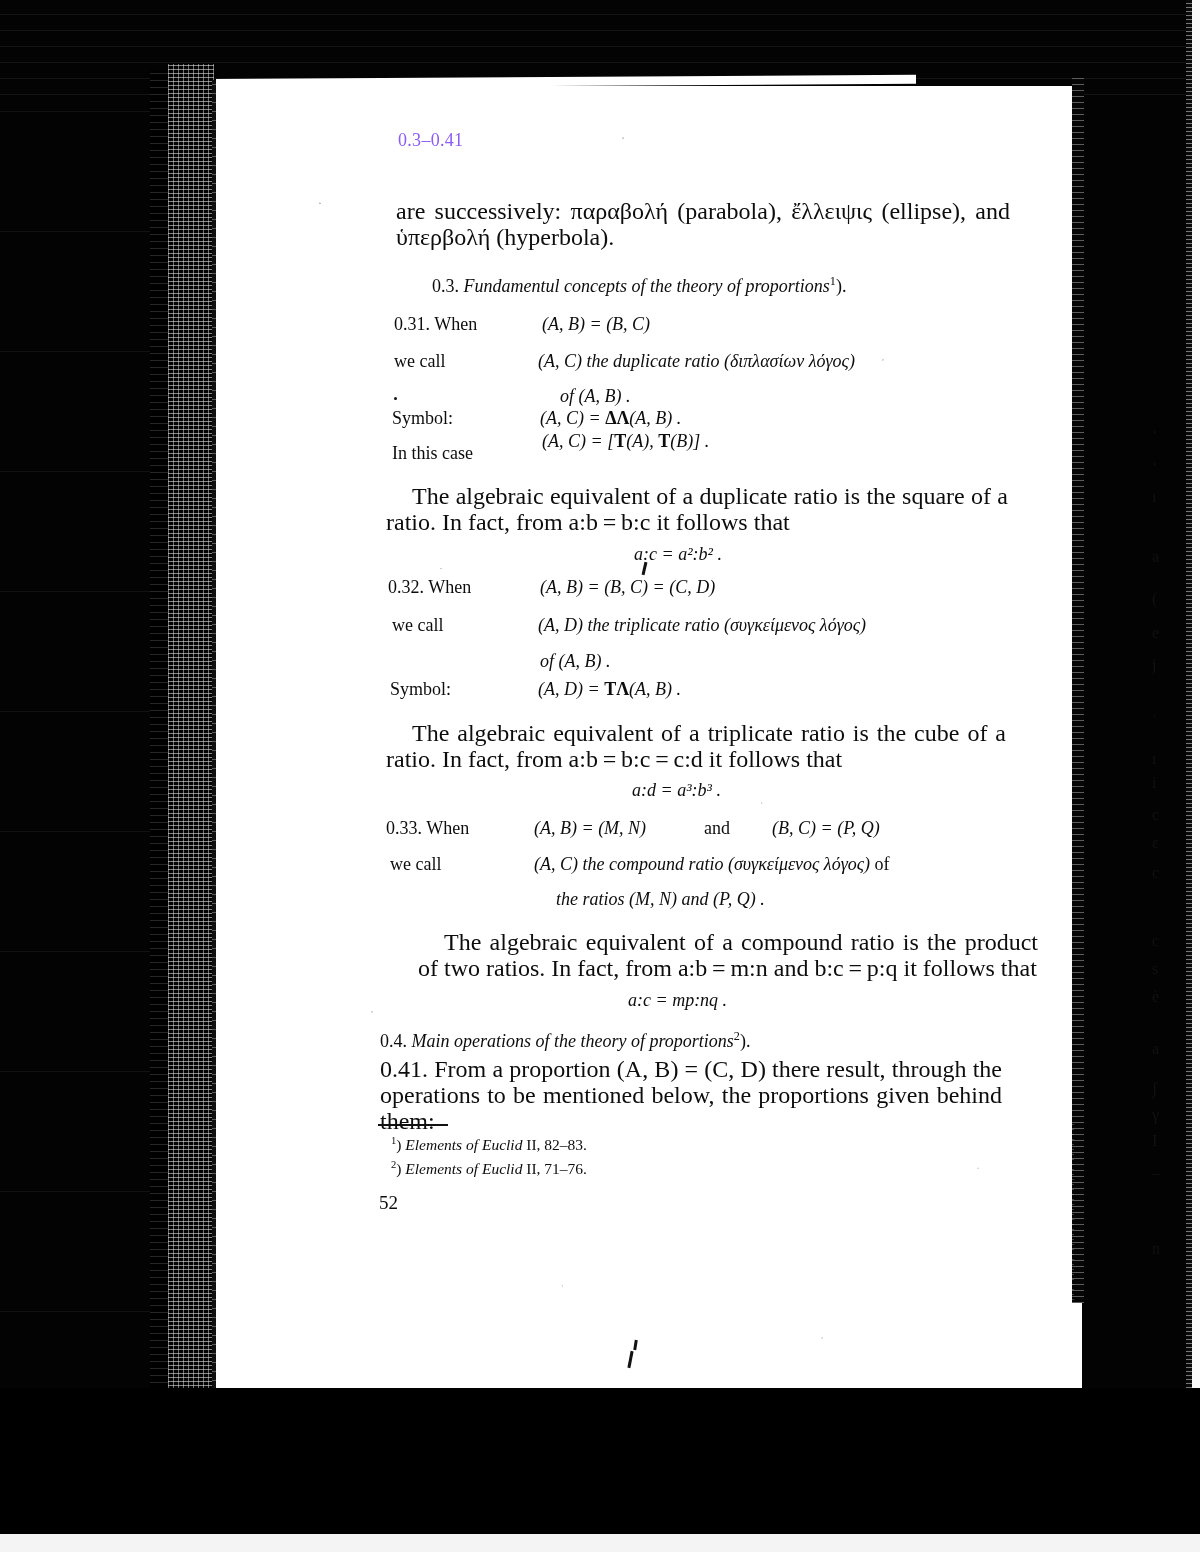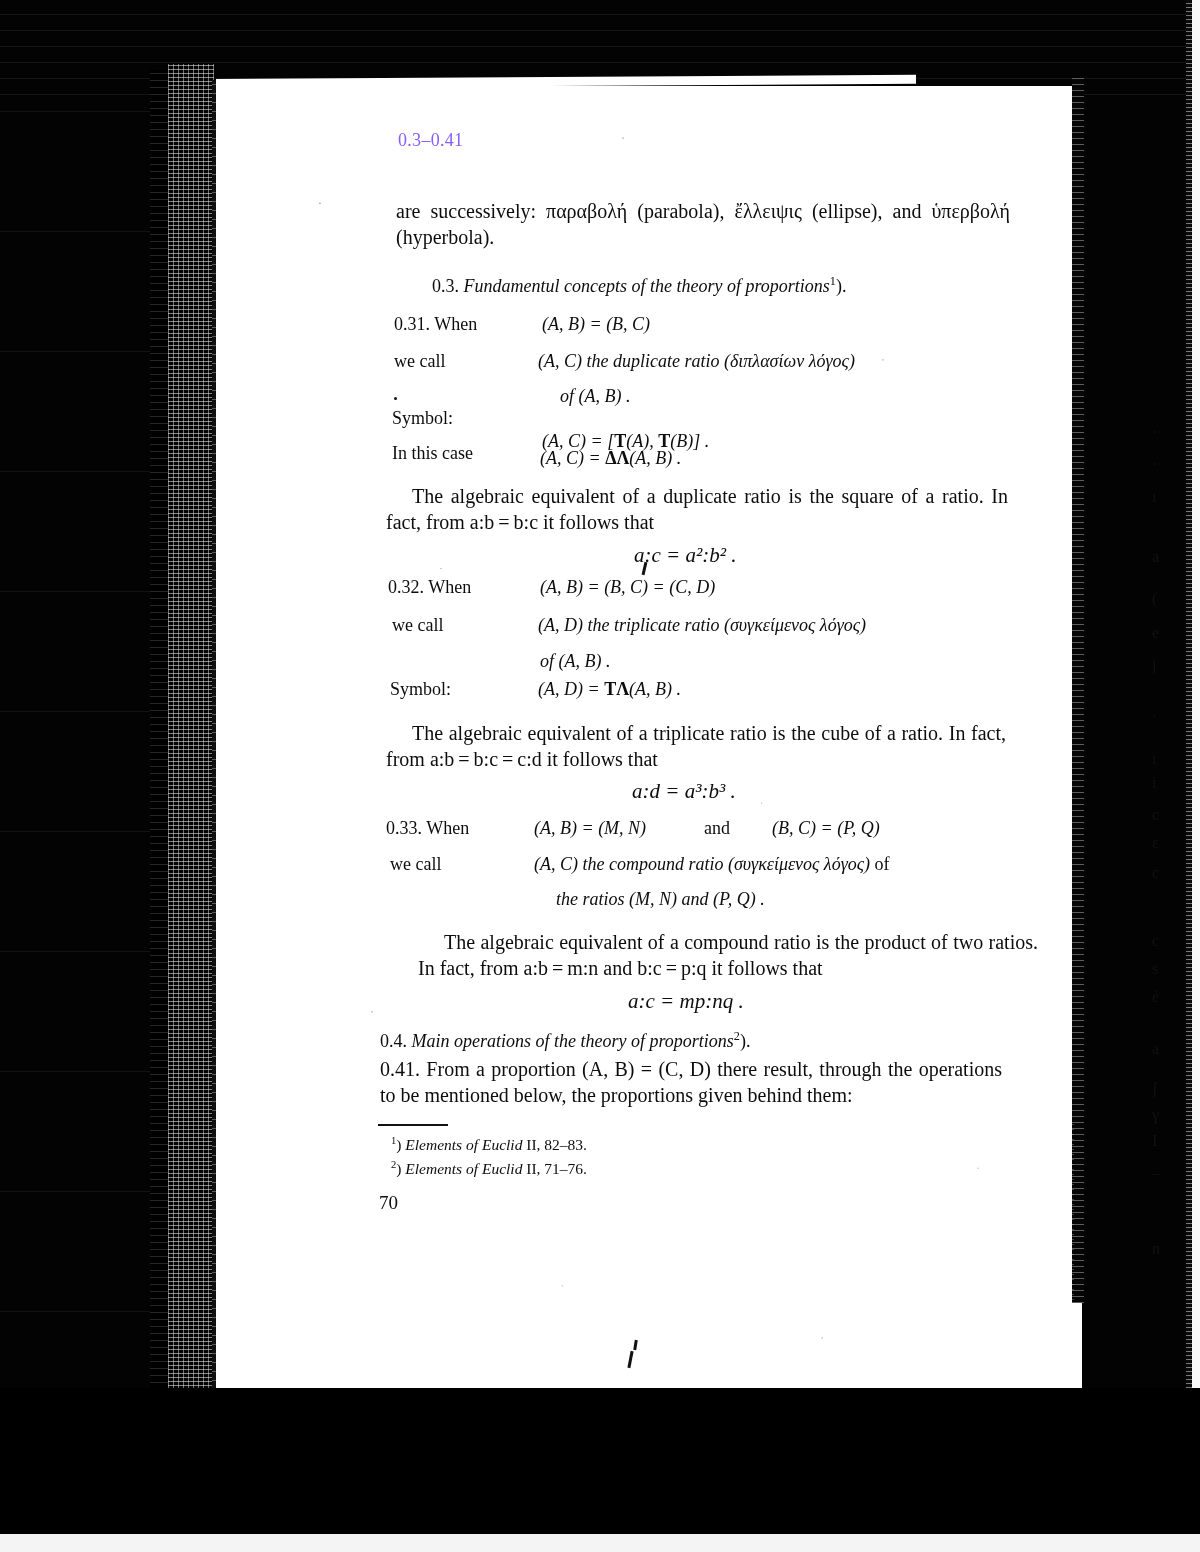--- a/index.html
+++ b/index.html
@@ -84,27 +84,27 @@
   #bottom-black{position:absolute;left:0;top:1388px;width:1200px;height:164px;background:#000;}
   #bottom-white-strip{position:absolute;left:0;top:1534px;width:1200px;height:18px;background:#f4f4f4;}
 
   
   .txt{position:absolute;color:#8b5cf6;font-size:17.5px;line-height:1.0;white-space:nowrap;}
   .it{font-style:italic;}
   .bd{font-weight:bold;}
   .gr{font-style:italic;}
   #running-head{left:398px;top:131px;font-size:18px;letter-spacing:.3px;}
 
-  .para{position:absolute;color:#0d0d0d;font-size:20px;line-height:26px;
+  .para{position:absolute;color:#0d0d0d;font-size:24px;line-height:26px;
         width:612px;text-align:justify;}
   sup{font-size:.68em;vertical-align:super;}
 
   .lbl{position:absolute;color:#0d0d0d;font-size:18px;line-height:1;white-space:nowrap;}
   .col2{position:absolute;color:#0d0d0d;font-size:18px;line-height:1;white-space:nowrap;}
-  .formula{position:absolute;color:#0d0d0d;font-size:21px;line-height:1;white-space:nowrap;}
+  .formula{position:absolute;color:#0d0d0d;font-size:18px;line-height:1;white-space:nowrap;}
 
   #footnote-rule{position:absolute;left:378px;top:1124px;width:70px;height:2px;background:#111;}
   .fn{position:absolute;color:#0d0d0d;font-size:15.5px;line-height:1;white-space:nowrap;}
   #folio{position:absolute;left:379px;top:1192px;font-size:19px;color:#0d0d0d;}
 
   
   .mark{position:absolute;background:#121212;}
   #mark-a{left:643px;top:562px;width:3px;height:13px;transform:rotate(13deg);}
   #mark-b{left:629px;top:1351px;width:3px;height:17px;transform:rotate(11deg);}
   #mark-b2{left:634px;top:1340px;width:3px;height:10px;transform:rotate(9deg);}
@@ -141,21 +141,21 @@
 <div class="lbl" style="left:394px;top:315px;">0.31. When</div>
 <div class="col2 it" style="left:542px;top:315px;">(A, B) = (B, C)</div>
 
 <div class="lbl" style="left:394px;top:352px;">we call</div>
 <div class="col2" style="left:538px;top:352px;">
   <span class="it">(A, C) the </span><span class="it">duplicate ratio</span><span class="gr"> (διπλασίων λόγος)</span>
 </div>
 <div class="col2 it" style="left:560px;top:387px;">of (A, B) .</div>
 
 <div class="lbl" style="left:392px;top:409px;">Symbol:</div>
-<div class="col2" style="left:540px;top:409px;margin-top:40px;">
+<div class="col2" style="left:540px;top:409px;">
   <span class="it">(A, C) = </span><span class="bd">ΔΛ</span><span class="it">(A, B) .</span>
 </div>
 
 <div class="lbl" style="left:392px;top:444px;">In this case</div>
 <div class="col2" style="left:542px;top:432px;text-align:center;">
   <span class="it">(A, C) = [</span><span class="bd">T</span><span class="it">(A), </span><span class="bd">T</span><span class="it">(B)] .</span>
 </div>
 
 <div class="para" style="left:386px;top:483px;width:622px;text-indent:26px;">The algebraic equivalent of a duplicate ratio is the square of a ratio. In fact, from a:b = b:c it follows that</div>
 
@@ -203,21 +203,21 @@
 <div class="para" style="left:380px;top:1056px;width:622px;">0.41. From a proportion (A, B) = (C, D) there result, through the operations to be mentioned below, the proportions given behind them:</div>
 
 <div id="footnote-rule"></div>
 <div class="fn" style="left:391px;top:1136px;">
   <sup>1</sup><span>)&nbsp;</span><span class="it">Elements of Euclid</span><span> II, 82–83.</span>
 </div>
 <div class="fn" style="left:391px;top:1160px;">
   <sup>2</sup><span>)&nbsp;</span><span class="it">Elements of Euclid</span><span> II, 71–76.</span>
 </div>
 
-<div id="folio">70</div>
+<div id="folio">52</div>
 
 <div class="mark" id="mark-b"></div>
 <div class="mark" id="mark-b2"></div>
 <div class="mark" id="mark-c"></div>
 
 <div id="bleed-col">
     <span style="top: 4px;">·</span>
     <span style="top: 36px;">·</span>
     <span style="top: 68px;">ı</span>
     <span style="top: 128px;">a</span>

